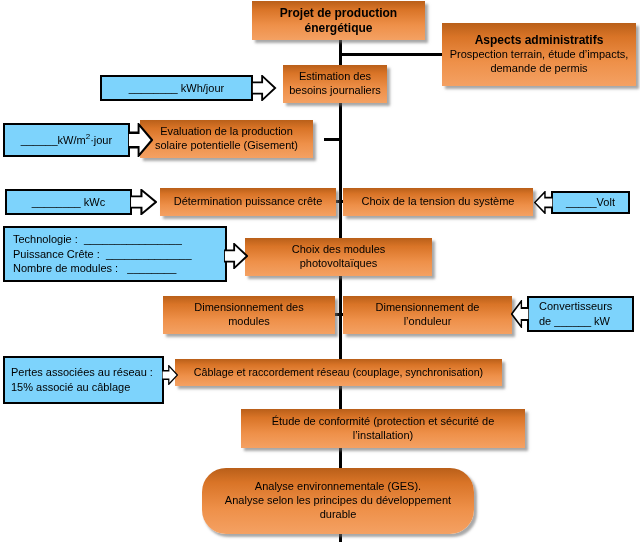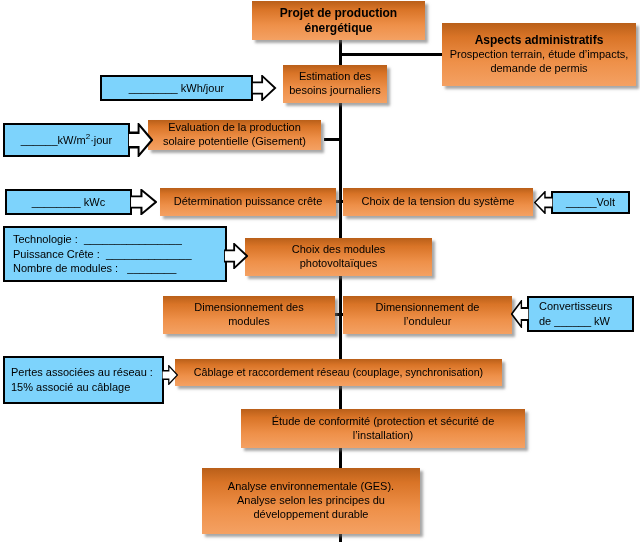--- a/index.html
+++ b/index.html
@@ -48,21 +48,21 @@
 
   <div class="obox" style="left:442px; top:23px; width:194px; height:63px; padding:0 6px;">
     <div class="bold">Aspects administratifs</div>
     <div>Prospection terrain, étude d’impacts, demande de permis</div>
   </div>
 
   <div class="obox" style="left:283px; top:65px; width:104px; height:38px; padding:0 1px;">
     <div>Estimation des besoins journaliers</div>
   </div>
 
-  <div class="obox" style="left:148px; top:120px; width:173px; height:30px; padding:0 3px;">
+  <div class="obox" style="left:140px; top:120px; width:173px; height:38px; padding:0 3px;">
     <div>Evaluation de la production solaire potentielle (Gisement)</div>
   </div>
 
   <div class="obox" style="left:160px; top:188px; width:176px; height:28px;">
     <div class="nowrap">Détermination puissance crête</div>
   </div>
 
   <div class="obox" style="left:343px; top:188px; width:190px; height:28px;">
     <div class="nowrap">Choix de la tension du système</div>
   </div>
@@ -80,21 +80,21 @@
   </div>
 
   <div class="obox" style="left:175px; top:359px; width:327px; height:27px; font-size:10.7px;">
     <div class="nowrap">Câblage et raccordement réseau (couplage, synchronisation)</div>
   </div>
 
   <div class="obox" style="left:198px; top:409px; width:284px; height:39px; padding:0 10px;margin-left:43px;">
     <div>Étude de conformité (protection et sécurité de l’installation)</div>
   </div>
 
-  <div class="obox" style="left:202px; top:468px; width:218px; height:66px; padding:0 4px;">
+  <div class="obox" style="left:202px; top:468px; width:272px; height:66px; padding:0 4px;border-radius:24px;">
     <div>Analyse environnementale (GES).</div>
     <div>Analyse selon les principes du développement durable</div>
   </div>
 
   <div class="callout center" style="left:100px; top:75px; width:153px; height:26px;">
     <div class="nowrap">________ kWh/jour</div>
   </div>
   <svg class="arrow" style="left:251px; top:75px;" width="26" height="26" viewBox="0 0 26 28">
     <path d="M0 8 H11 V1 L25 14 L11 27 V20 H0 Z" fill="#ffffff" stroke="#000000" stroke-width="2"></path>
   </svg>

